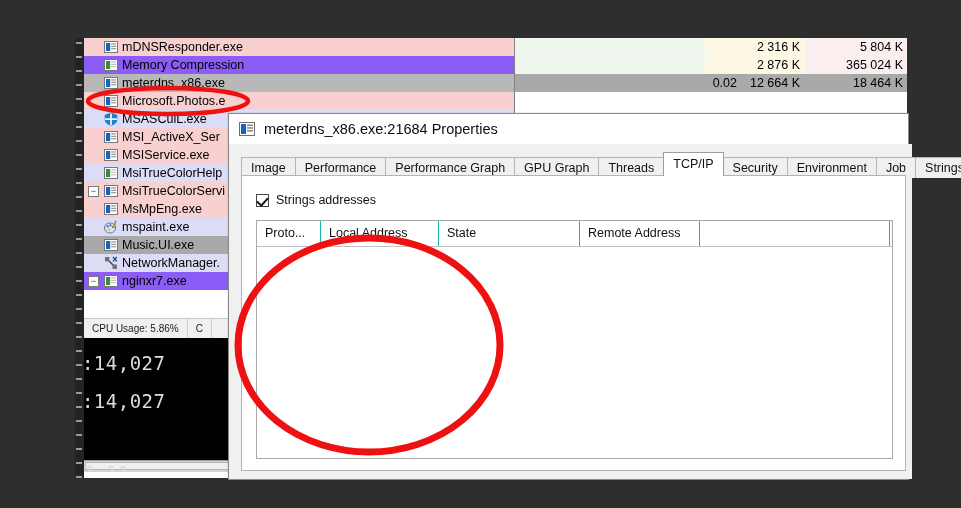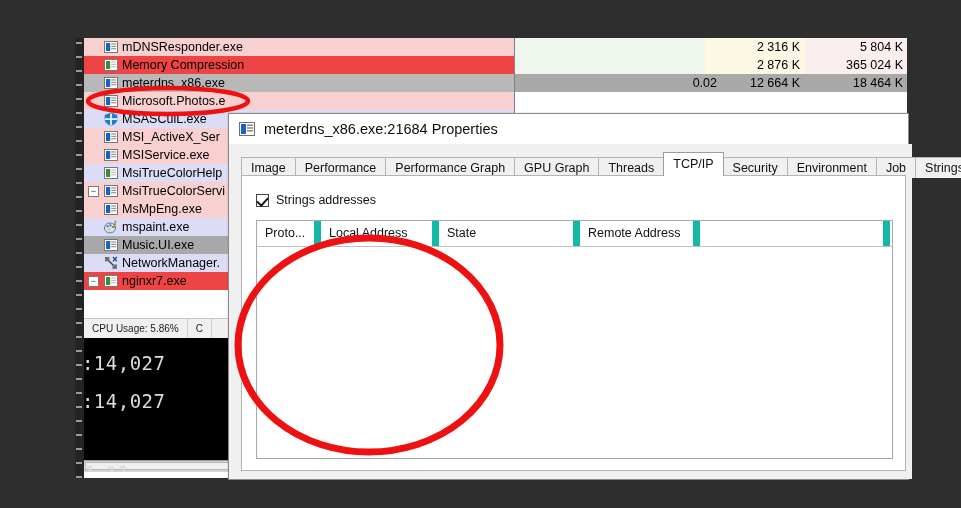--- a/index.html
+++ b/index.html
@@ -43,35 +43,35 @@
   .prow .twisty.blank{border:none;background:transparent;}
   .prow .ico{
     width:14px;height:14px;margin-left:2px;margin-right:4px;flex:0 0 auto;
     display:block;
   }
   .prow .pname{flex:0 0 auto;}
 
   
   .c-pink{background:#f8d0d0;}
   .c-purple{background:#dcdcf6;}
-  .c-white{background:#ef4444;}
+  .c-white{background:#8b5cf6;}
   .c-sel{background:#a9a9a9;}
   .c-gray{background:#b8b8b8;}
 
   
   .cols{
     position:absolute;left:440px;top:0;width:392px;height:64px;overflow:hidden;
   }
   .crow{height:18px;line-height:18px;position:relative;font-size:12.5px;}
   .cband{position:absolute;top:0;height:18px;}
   .cb-cpu{left:0;width:190px;background:#eef6ee;}
   .cb-priv{left:190px;width:100px;background:#fdf8e4;}
   .cb-ws{left:290px;width:102px;background:#fbeeee;}
   .cval{position:absolute;top:0;height:18px;text-align:right;color:#000;}
-  .v-cpu{left:92px;width:110px;text-align:right;}
+  .v-cpu{left:112px;width:110px;text-align:right;}
   .v-priv{left:200px;width:85px;}
   .v-ws{left:290px;width:98px;}
   .crow.sel{background:#a9a9a9;}
   .crow.sel .cband{background:transparent;}
 
   
   .statusbar{
     position:absolute;left:9px;top:280px;width:430px;height:20px;
     background:#f0f0f0;border-top:1px solid #c8c8c8;
     display:flex;align-items:center;
@@ -154,21 +154,21 @@
   .tcplist{
     position:absolute;left:14px;top:44px;width:637px;height:239px;
     border:1px solid #a8a8a8;background:#ffffff;box-sizing:border-box;
   }
   .tcphdr{
     height:25px;display:flex;align-items:center;
     border-bottom:1px solid #c0c0c0;background:#fff;
   }
   .tcphdr .hcell{
     font-size:12.5px;color:#111;height:25px;line-height:25px;
-    padding-left:8px;border-right:7px solid #14b8a6;box-sizing:border-box;
+    padding-left:8px;border-right:1px solid #14b8a6;box-sizing:border-box;
     white-space:nowrap;overflow:hidden;
   }
   .hc-0{width:64px;} .hc-1{width:118px;} .hc-2{width:120px;}
   .hc-3{width:141px;} .hc-4{width:190px;border-right:none;}
 
   
   .ann{position:absolute;pointer-events:none;}
 </style>
 </head>
 <body>

